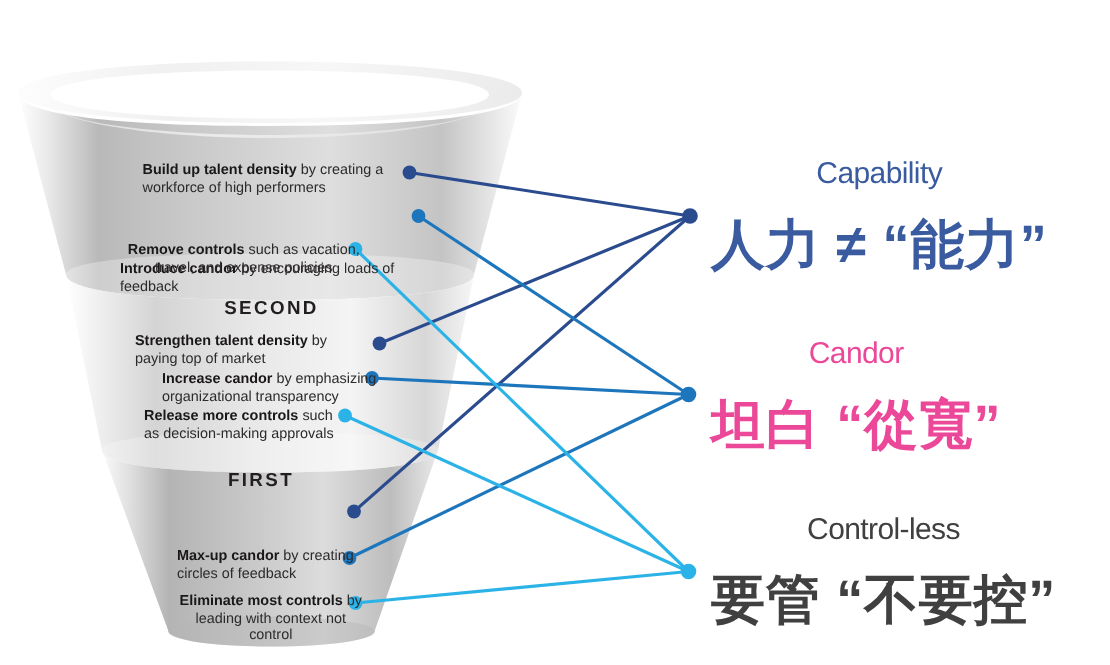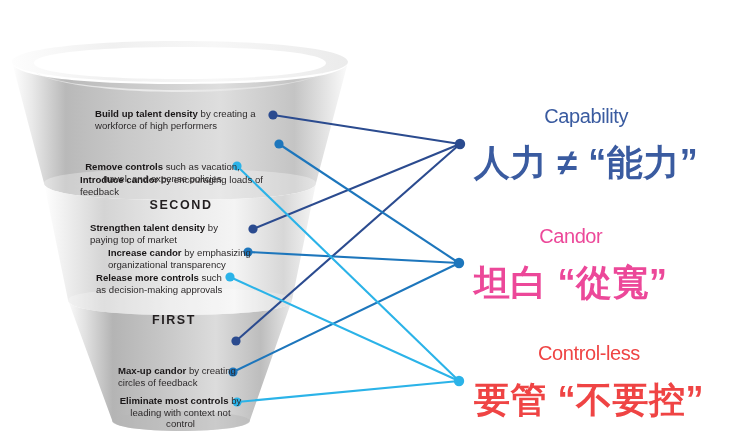--- a/index.html
+++ b/index.html
@@ -234,19 +234,19 @@
     <div class="right-label" style="left:474px; top:106px; color:#3a5ba0;">
       <span class="en">Capability</span>
       <span class="zh">人力 ≠ “能力”</span>
     </div>
 
     <div class="right-label" style="left:474px; top:226px; color:#ec4899;">
       <span class="en">Candor</span>
       <span class="zh">坦白 “從寬”</span>
     </div>
 
-    <div class="right-label" style="left:474px; top:343px; color:#ef4444;">
+    <div class="right-label" style="left:474px; top:343px; color:#404040;">
       <span class="en">Control-less</span>
       <span class="zh">要管 “不要控”</span>
     </div>
 
   </div>
 </div>
 
 </body></html>

